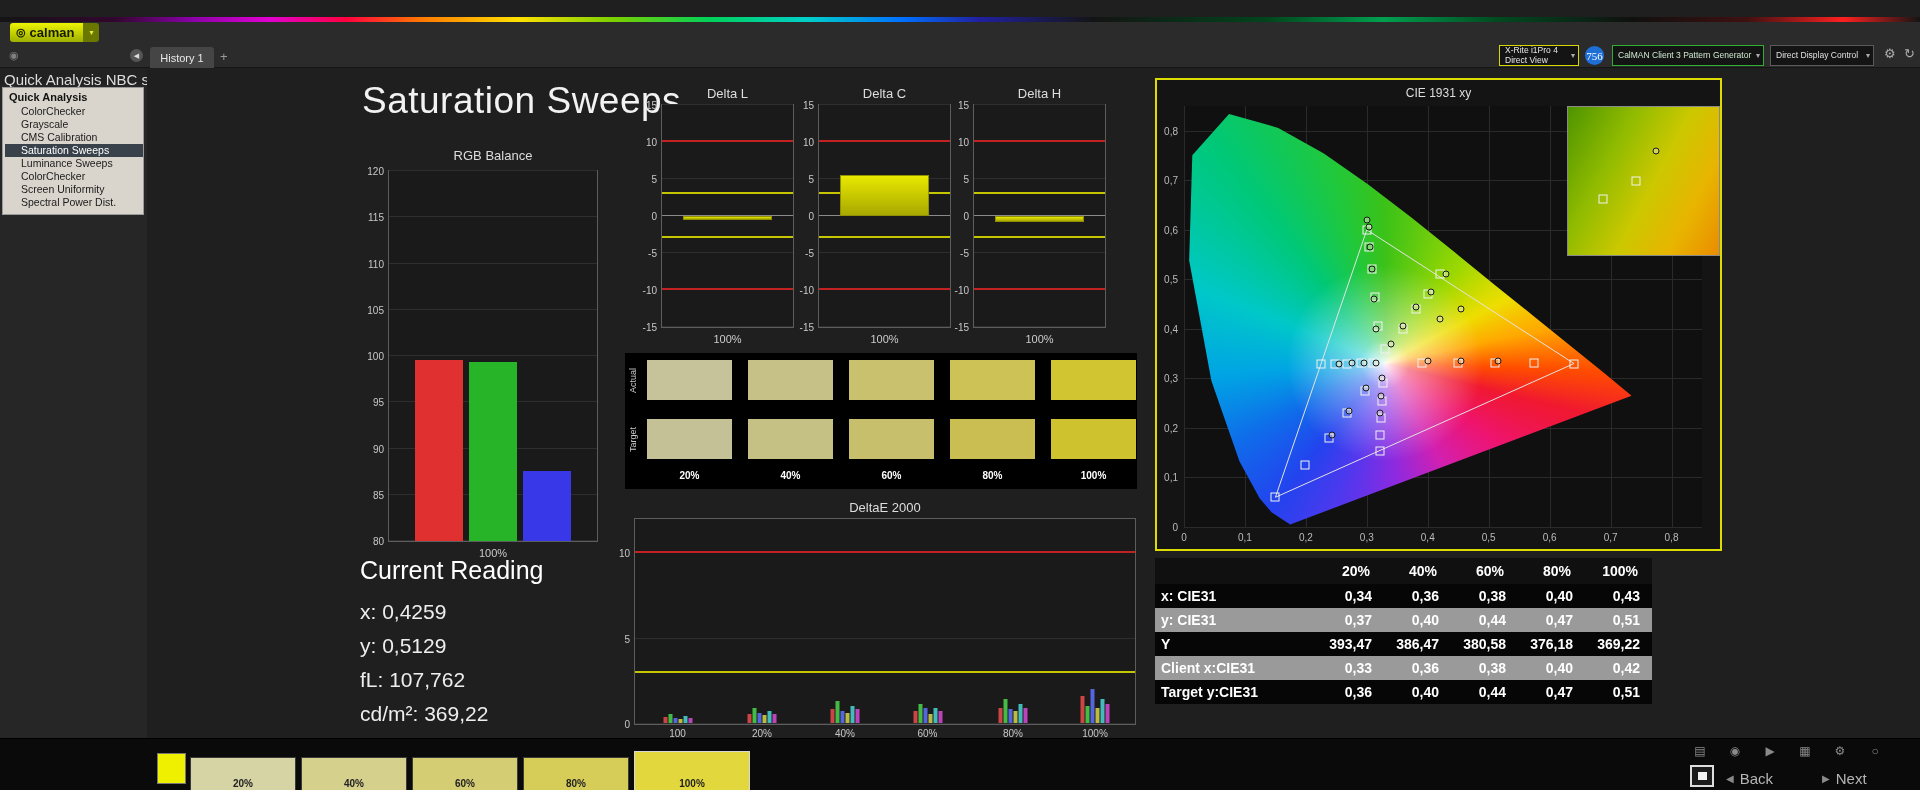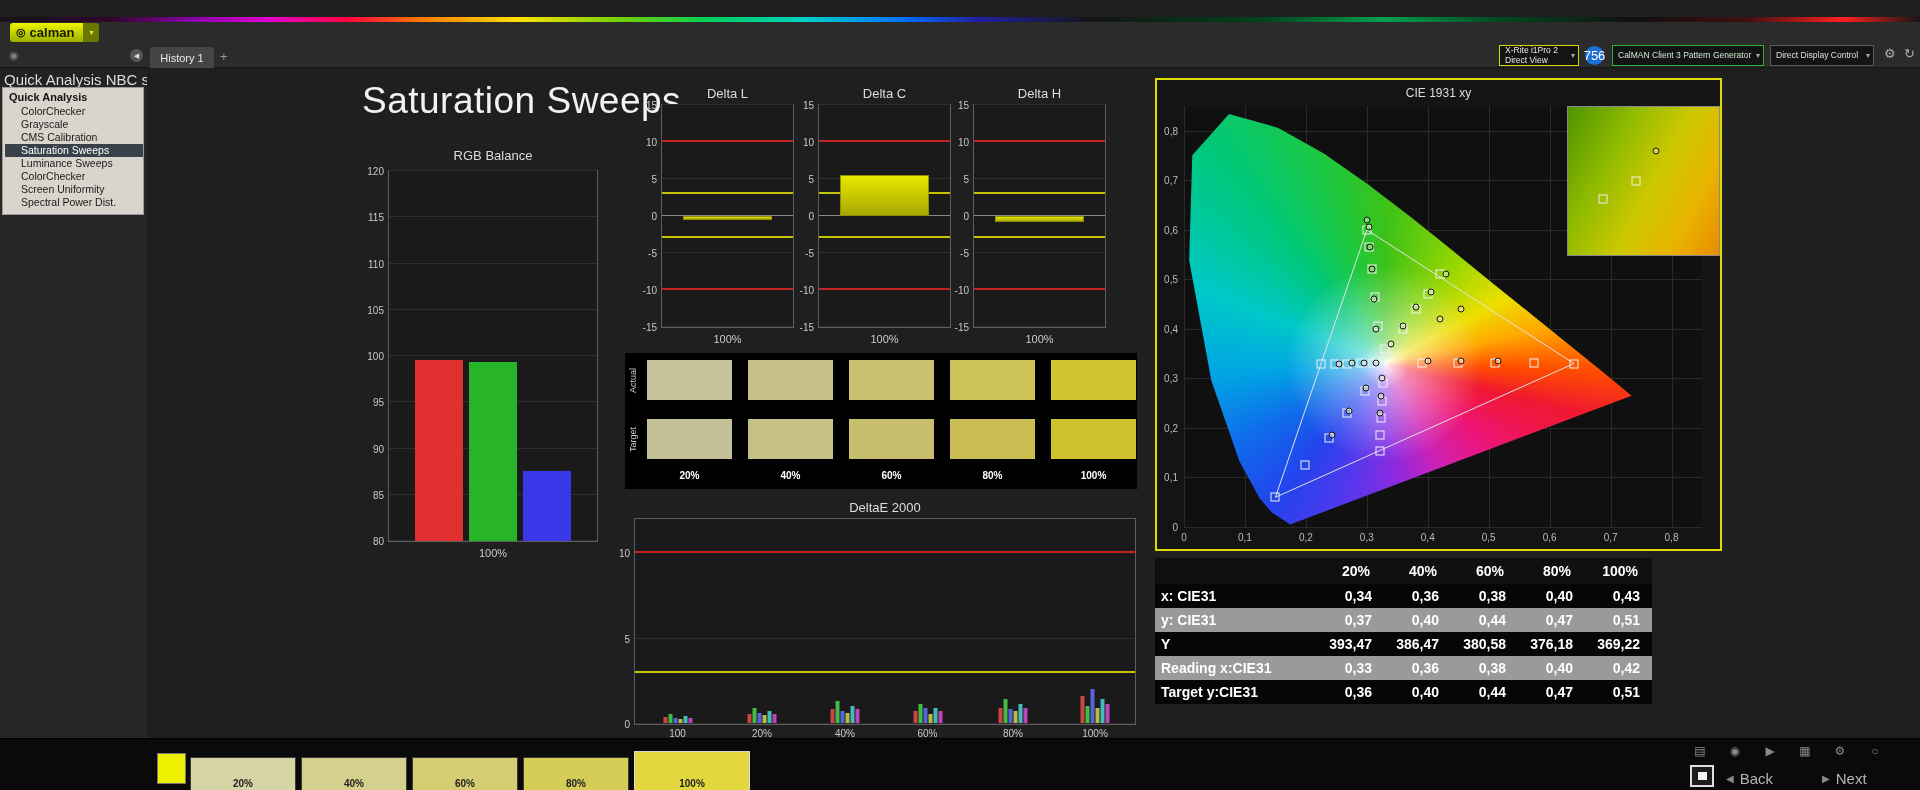--- a/index.html
+++ b/index.html
@@ -26,21 +26,21 @@
   .appmenu{position:absolute;left:9px;top:49px;font-size:11px;color:#808080;}
   .tab{position:absolute;left:150px;top:47px;width:64px;height:21px;background:#454545;color:#e8e8e8;font-size:11px;border-radius:3px 3px 0 0;display:flex;align-items:center;justify-content:center;}
   .addtab{position:absolute;left:220px;top:49px;color:#9a9a9a;font-size:13px;}
   .collapsebtn{position:absolute;left:130px;top:49px;width:13px;height:13px;border-radius:50%;background:#555;color:#ddd;font-size:7px;line-height:13px;text-align:center;}
   .dd{position:absolute;top:45px;height:21px;background:#141414;display:flex;align-items:center;padding:1px 3px 1px 5px;}
   .dd .txt{flex:1;line-height:1.1;font-size:8.5px;white-space:nowrap;overflow:hidden;}
   .dd .arr{font-size:8px;color:#aaa;margin-left:3px;}
   .dd-meter{left:1499px;width:80px;border:1px solid #d6d600;color:#e6e6e6;}
   .dd-pattern{left:1612px;width:152px;border:1px solid #2fae2f;color:#cfe8cf;}
   .dd-display{left:1770px;width:104px;border:1px solid #5a5a5a;color:#e0e0e0;}
-  .badge{position:absolute;left:1585px;top:46px;width:19px;height:19px;border-radius:50%;background:#1d6fd6;color:#fff;font-size:13px;display:flex;align-items:center;justify-content:center;}
+  .badge{position:absolute;left:1585px;top:46px;width:19px;height:19px;border-radius:50%;background:#1d6fd6;color:#fff;font-size:11px;display:flex;align-items:center;justify-content:center;font-family:Liberation Serif, serif;}
   .topgear{position:absolute;top:46px;font-size:13px;color:#ababab;}
 
   
   .sidebar-header{position:absolute;left:0;top:68px;width:147px;height:17px;background:#222;color:#ddd;font-size:15px;padding:3px 0 0 4px;white-space:nowrap;}
   .sidebar-col{position:absolute;left:0;top:85px;width:147px;height:653px;background:#262626;}
   .tree{position:absolute;left:2px;top:87px;width:142px;background:#d9d5cc;border:1px solid #9a9a9a;padding:2px 0 5px 2px;}
   .tree-root{font-weight:bold;font-size:11px;color:#111;padding:1px 0 2px 4px;}
   .tree-item{font-size:10.5px;color:#1a1a1a;padding:0 2px 1px 16px;white-space:nowrap;}
   .tree-item.selected{background:#39424a;color:#fff;}
 
@@ -156,21 +156,21 @@
     <span class="logo-arrow">▾</span>
   </div>
 
   <div class="appmenu">◉</div>
   <div class="collapsebtn">◀</div>
   <div class="tab">History 1</div>
   <div class="addtab">+</div>
 
   <div class="dd dd-meter">
     <span class="txt">
-      <div>X-Rite i1Pro 2</div>
+      <div>X-Rite i1Pro 4</div>
       <div>Direct View</div>
     </span>
     <span class="arr">▾</span>
   </div>
   <div class="badge">756</div>
   <div class="dd dd-pattern">
     <span class="txt">CalMAN Client 3 Pattern Generator</span>
     <span class="arr">▾</span>
   </div>
   <div class="dd dd-display">
@@ -220,20 +220,27 @@
       <div class="gridline" style="bottom: 0%;"></div>
       <div class="ytick" style="bottom: calc(0% - 6px); text-align: center;">80</div>
       <div class="rgb-bars">
         <div class="rgb-bar" style="height: 49%; background: rgb(224, 48, 48);"></div>
         <div class="rgb-bar" style="height: 48.25%; background: rgb(40, 180, 40);"></div>
         <div class="rgb-bar" style="height: 19%; background: rgb(56, 56, 232);"></div>
       </div>
     </div>
   <div class="xlabel rgb-xlabel">100%</div>
 
+  <div class="currentreading">
+    <div class="cr-head">Current Reading</div>
+    <div class="cr-line">x: 0,4259</div>
+    <div class="cr-line">y: 0,5129</div>
+    <div class="cr-line">fL: 107,762</div>
+    <div class="cr-line">cd/m²: 369,22</div>
+  </div>
 
   <div class="chart-title delta-title" style="left:661px">Delta L</div>
   <div class="plot delta-plot" style="left:661px">
       <div class="gridline" style="bottom: 100%;"></div>
       <div class="ytick" style="bottom: calc(100% - 6px);">15</div>
       <div class="gridline" style="bottom: 83.3333%;"></div>
       <div class="ytick" style="bottom: calc(83.3333% - 6px);">10</div>
       <div class="gridline" style="bottom: 66.6667%;"></div>
       <div class="ytick" style="bottom: calc(66.6667% - 6px);">5</div>
       <div class="gridline" style="bottom: 50%;"></div>
@@ -532,21 +539,21 @@
         </div>
         <div class="trow dark">
           <div class="tcell rlabel">Y</div>
           <div class="tcell val">393,47</div>
           <div class="tcell val">386,47</div>
           <div class="tcell val">380,58</div>
           <div class="tcell val">376,18</div>
           <div class="tcell val">369,22</div>
         </div>
         <div class="trow gray">
-          <div class="tcell rlabel">Reading x:CIE31</div>
+          <div class="tcell rlabel">Client x:CIE31</div>
           <div class="tcell val">0,33</div>
           <div class="tcell val">0,36</div>
           <div class="tcell val">0,38</div>
           <div class="tcell val">0,40</div>
           <div class="tcell val">0,42</div>
         </div>
         <div class="trow dark">
           <div class="tcell rlabel">Target y:CIE31</div>
           <div class="tcell val">0,36</div>
           <div class="tcell val">0,40</div>

